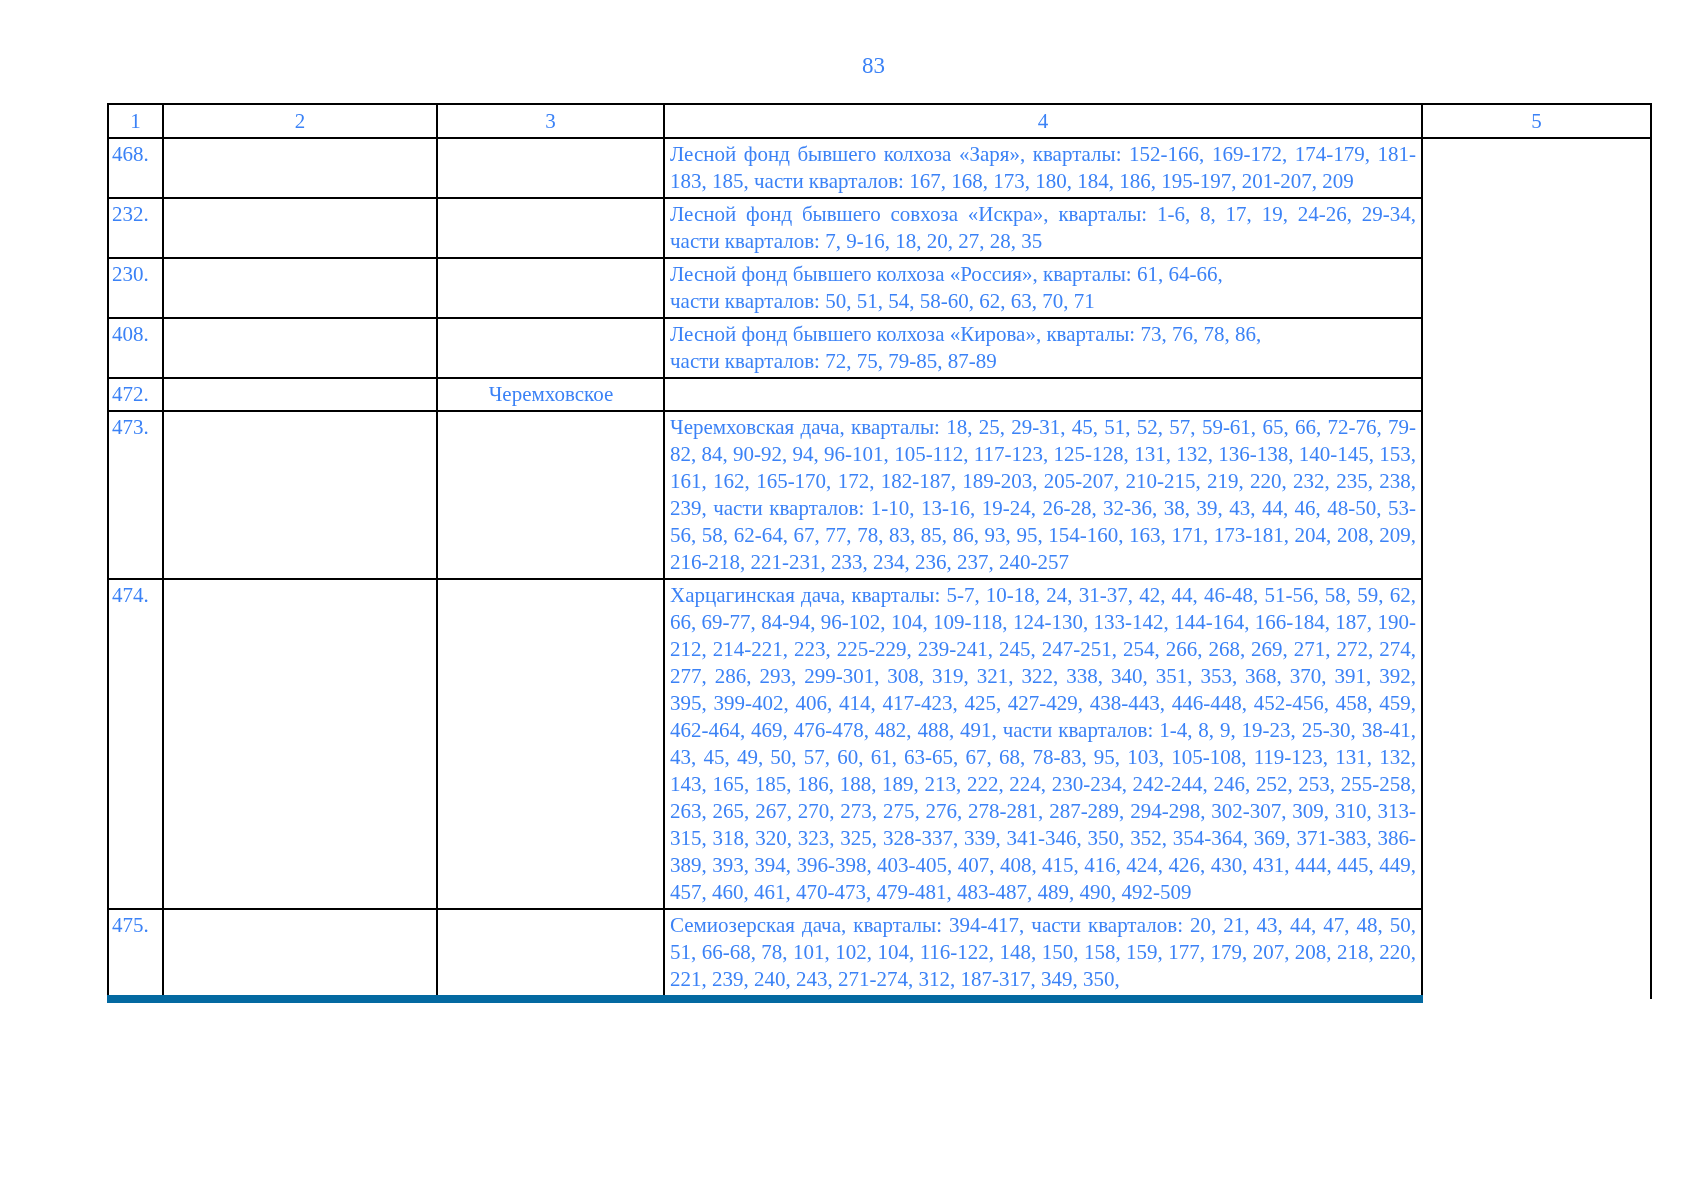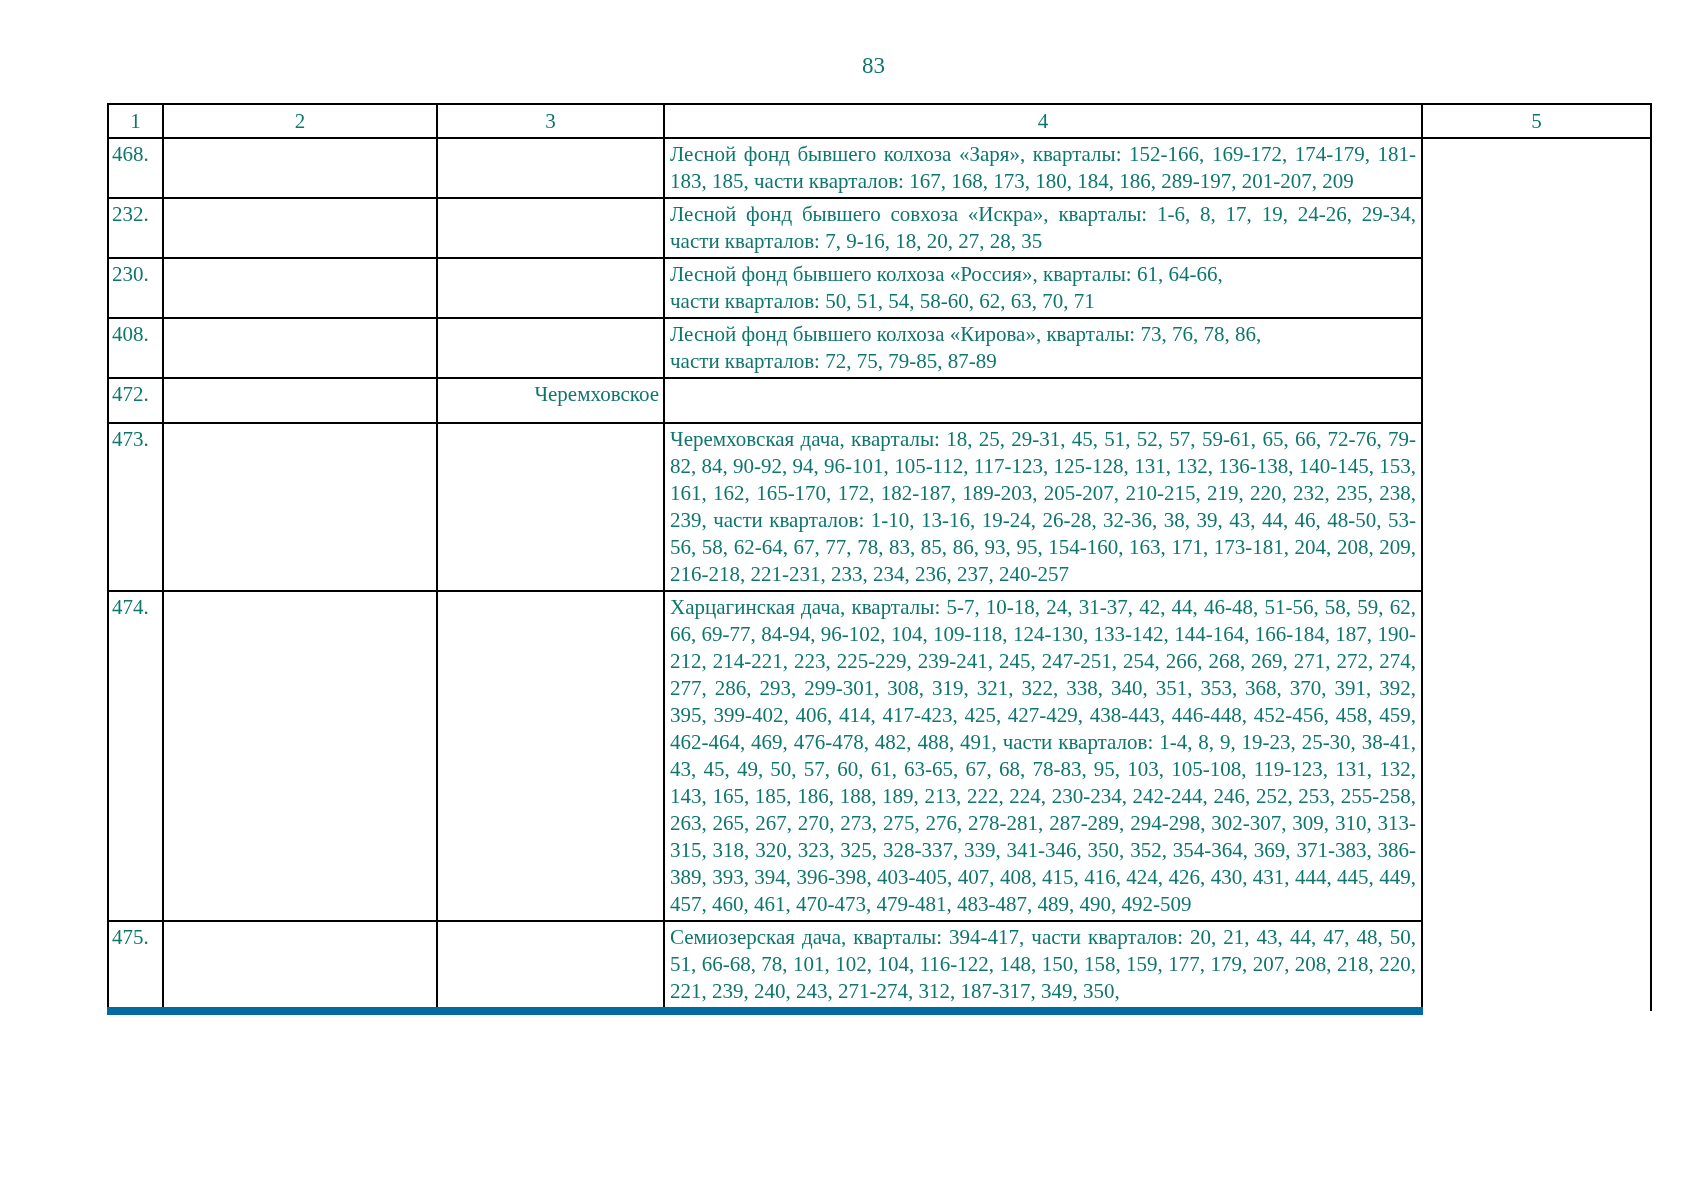--- a/index.html
+++ b/index.html
@@ -6,21 +6,21 @@
     margin: 0;
     padding: 0;
     background: #ffffff;
   }
   .page {
     position: relative;
     width: 1697px;
     height: 1057px;
     background: #ffffff;
     font-family: "Liberation Serif", "DejaVu Serif", serif;
-    color: #0f766e;
+    color: #3b82f6;
     overflow: hidden;
   }
   .page-number {
     position: absolute;
     top: 52px;
     left: 862px;
     font-size: 23px;
     line-height: 28px;
   }
   table.doc-table {
@@ -46,22 +46,22 @@
     padding: 1px 2px;
   }
   td.col1 {
     padding: 2px 17px 2px 3px;
     text-align: left;
   }
   td.col2 {
     padding: 2px 4px;
   }
   td.col3 {
-    padding: 2px 4px 14px 5px;
-    text-align: right;
+    padding: 2px 4px 2px 5px;
+    text-align: center;
   }
   td.col4 {
     padding: 2px 5px;
     text-align: justify;
     white-space: pre-line;
   }
   td.col5 {
     border-bottom: none;
     padding: 2px 4px;
   }
@@ -94,21 +94,21 @@
         <th>3</th>
         <th>4</th>
         <th>5</th>
       </tr>
     </thead>
     <tbody>
         <tr>
       <td class="col1">468.</td>
       <td class="col2"></td>
       <td class="col3"></td>
-      <td class="col4">Лесной фонд бывшего колхоза «Заря», кварталы: 152-166, 169-172, 174-179, 181-183, 185, части кварталов: 167, 168, 173, 180, 184, 186, 289-197, 201-207, 209</td>
+      <td class="col4">Лесной фонд бывшего колхоза «Заря», кварталы: 152-166, 169-172, 174-179, 181-183, 185, части кварталов: 167, 168, 173, 180, 184, 186, 195-197, 201-207, 209</td>
     <td class="col5" rowspan="8"></td>
         </tr>
         <tr>
       <td class="col1">232.</td>
       <td class="col2"></td>
       <td class="col3"></td>
       <td class="col4">Лесной фонд бывшего совхоза «Искра», кварталы: 1-6, 8, 17, 19, 24-26, 29-34, части кварталов: 7, 9-16, 18, 20, 27, 28, 35</td>
     </tr>
         <tr>
       <td class="col1">230.</td>

